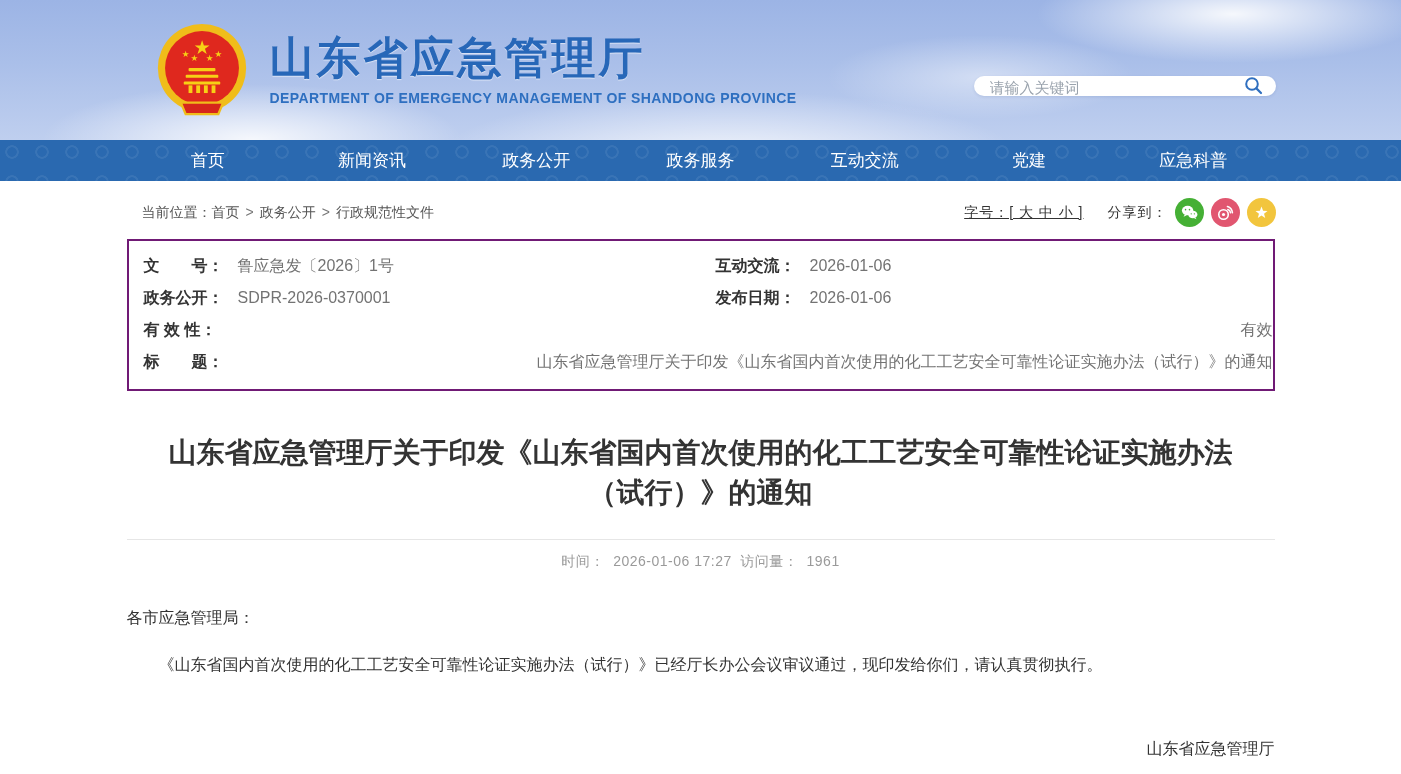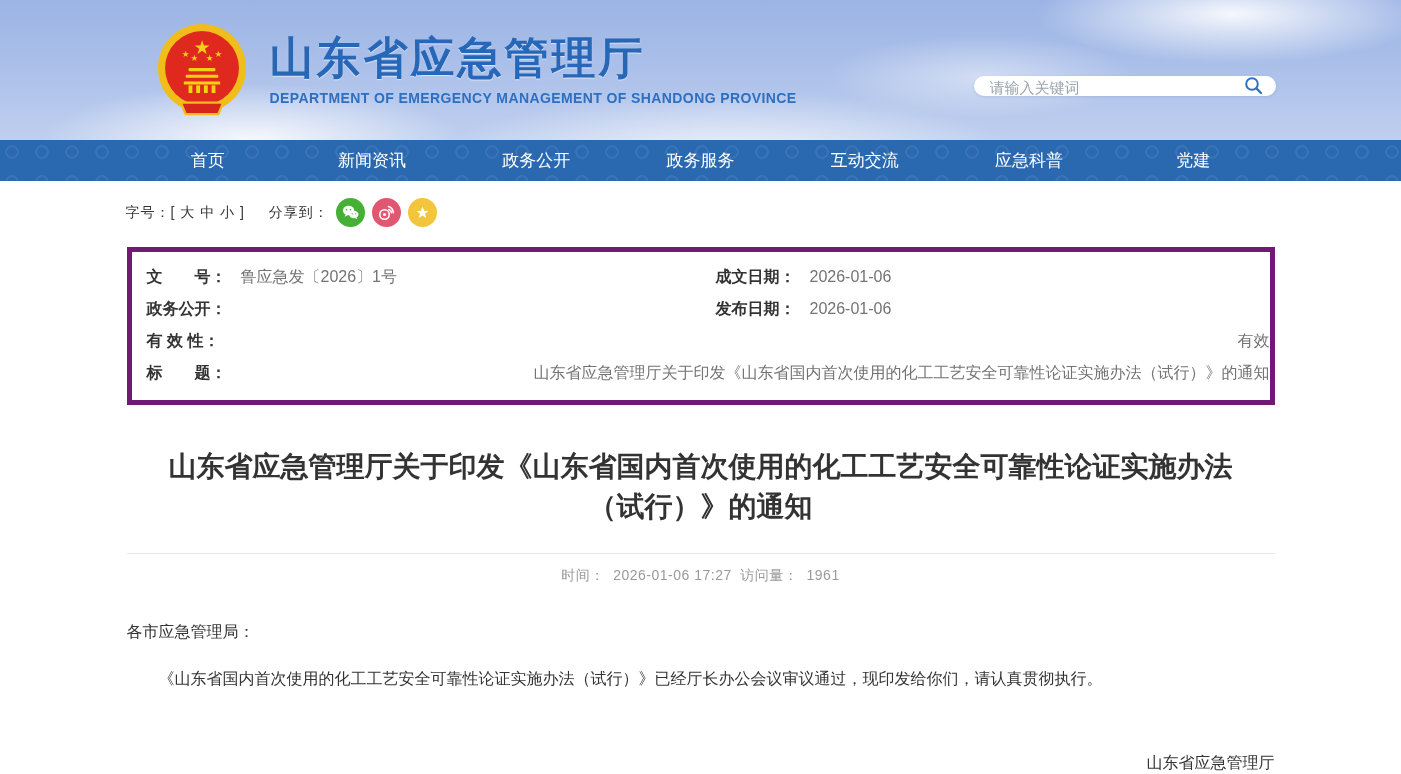--- a/index.html
+++ b/index.html
@@ -42,29 +42,29 @@
   .nav-inner{ width:1150px; margin:0 auto; display:flex; height:100%; }
   .nav-item{ flex:1; text-align:center; line-height:41px; color:#fff; font-size:17px;
     text-decoration:none; cursor:pointer; }
   
   .crumb-row{ width:1150px; margin:0 auto; padding:17px 0 12px; display:flex;
     justify-content:space-between; align-items:center; }
   .crumbs{ font-size:14px; color:#555; padding-left:16px; }
   .crumbs a{ color:#555; text-decoration:none; cursor:pointer; }
   .crumb-sep{ margin:0 6px; color:#777; }
   .tools{ display:flex; align-items:center; font-size:14px; color:#333; }
-  .font-size-ctl{ cursor:pointer; margin-right:24px; letter-spacing:1px; }
+  .font-size-ctl{ cursor:pointer; margin-right:24px; letter-spacing:1px;text-decoration:underline; }
   .share-label{ letter-spacing:1px; }
   .share-icon{ width:29px; height:29px; border-radius:50%; display:inline-flex; align-items:center;
     justify-content:center; margin-left:7px; cursor:pointer; }
   .icon-wechat{ background:#45b035; }
   .icon-weibo{ background:#e15670; }
   .icon-star{ background:#f2c53d; }
   
-  .meta-box{ width:1148px; margin:8px auto 0; border:5px solid #701a75; padding:9px 0 11px; }
+  .meta-box{ width:1148px; margin:0 auto 0; border:2px solid #701a75; padding:9px 0 11px; }
   .meta-row{ display:flex; line-height:32px; font-size:16px; }
   .meta-cell{ display:flex; width:50%; padding-left:15px; }
   .meta-cell.full{ width:100%;justify-content:space-between; }
   .meta-label{ font-weight:bold; color:#333; white-space:pre; }
   .meta-value{ color:#737373; margin-left:14px; white-space:nowrap; }
   
   .article-title{ width:1100px; margin:42px auto 0; text-align:center; font-size:28px;
     font-weight:bold; color:#333; line-height:40px; }
   .divider{ width:1148px; margin:26px auto 0; border-top:1px solid #e6e6e6; }
   .time-line{ text-align:center; font-size:14px; color:#9a9a9a; margin-top:13px; letter-spacing:.5px; }
@@ -114,26 +114,29 @@
   </div>
 </div>
 
 <div class="main-nav">
   <div class="nav-inner">
     <a class="nav-item">首页</a>
     <a class="nav-item">新闻资讯</a>
     <a class="nav-item">政务公开</a>
     <a class="nav-item">政务服务</a>
     <a class="nav-item">互动交流</a>
+    <a class="nav-item">党建</a>
     <a class="nav-item">应急科普</a>
-    <a class="nav-item">党建</a>
   </div>
 </div>
 
 <div class="crumb-row">
+  <div class="crumbs">
+    <span>当前位置：</span><a>首页</a><span class="crumb-sep">&gt;</span><a>政务公开</a><span class="crumb-sep">&gt;</span><span>行政规范性文件</span>
+  </div>
   <div class="tools">
     <span class="font-size-ctl">字号：[ 大 中 小 ]</span>
     <span class="share-label">分享到：</span>
     <span class="share-icon icon-wechat">
       <svg width="19" height="19" viewBox="0 0 24 24">
         <ellipse cx="9.6" cy="9.6" rx="7.2" ry="6" fill="#fff"></ellipse>
         <path d="M6 14.5 L4.5 17.5 L8.5 15.5 Z" fill="#fff"></path>
         <circle cx="7" cy="8.4" r="1" fill="#45b035"></circle>
         <circle cx="12" cy="8.4" r="1" fill="#45b035"></circle>
         <ellipse cx="16.2" cy="14.6" rx="5.8" ry="4.8" fill="#fff"></ellipse>
@@ -158,27 +161,28 @@
   </div>
 </div>
 
 <div class="meta-box">
   <div class="meta-row">
     <div class="meta-cell">
       <span class="meta-label">文　　号：</span>
       <span class="meta-value">鲁应急发〔2026〕1号</span>
     </div>
     <div class="meta-cell">
-      <span class="meta-label">成文日期：</span>
+      <span class="meta-label">互动交流：</span>
       <span class="meta-value">2026-01-06</span>
     </div>
   </div>
   <div class="meta-row">
     <div class="meta-cell">
       <span class="meta-label">政务公开：</span>
+      <span class="meta-value">SDPR-2026-0370001</span>
     </div>
     <div class="meta-cell">
       <span class="meta-label">发布日期：</span>
       <span class="meta-value">2026-01-06</span>
     </div>
   </div>
   <div class="meta-row">
     <div class="meta-cell full">
       <span class="meta-label">有 效 性：</span>
       <span class="meta-value">有效</span>

